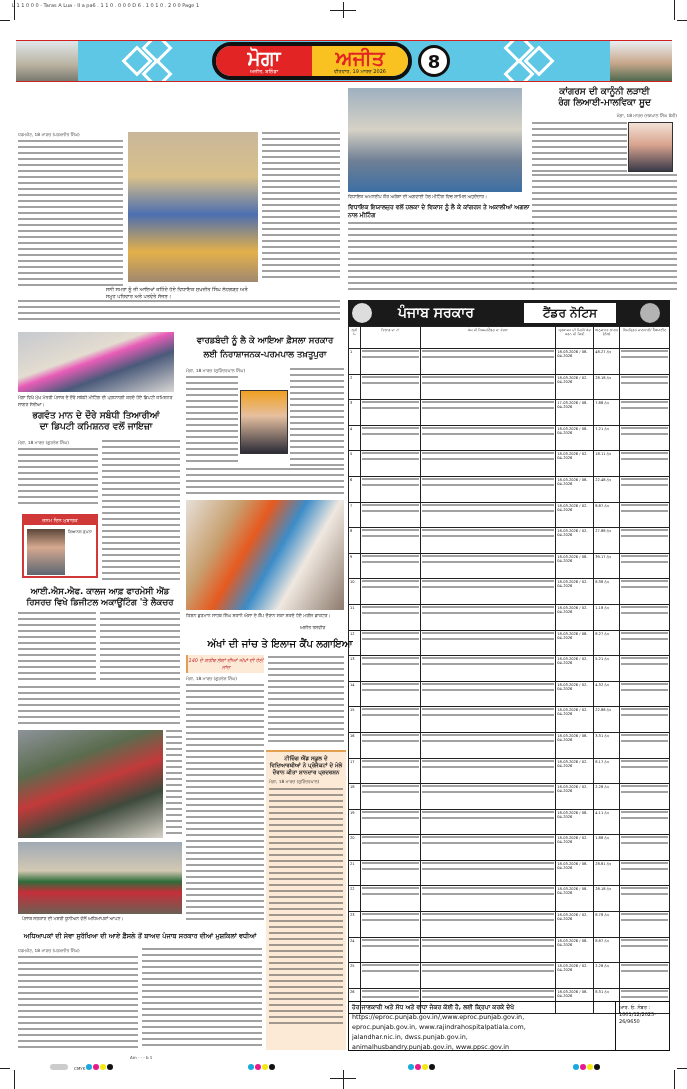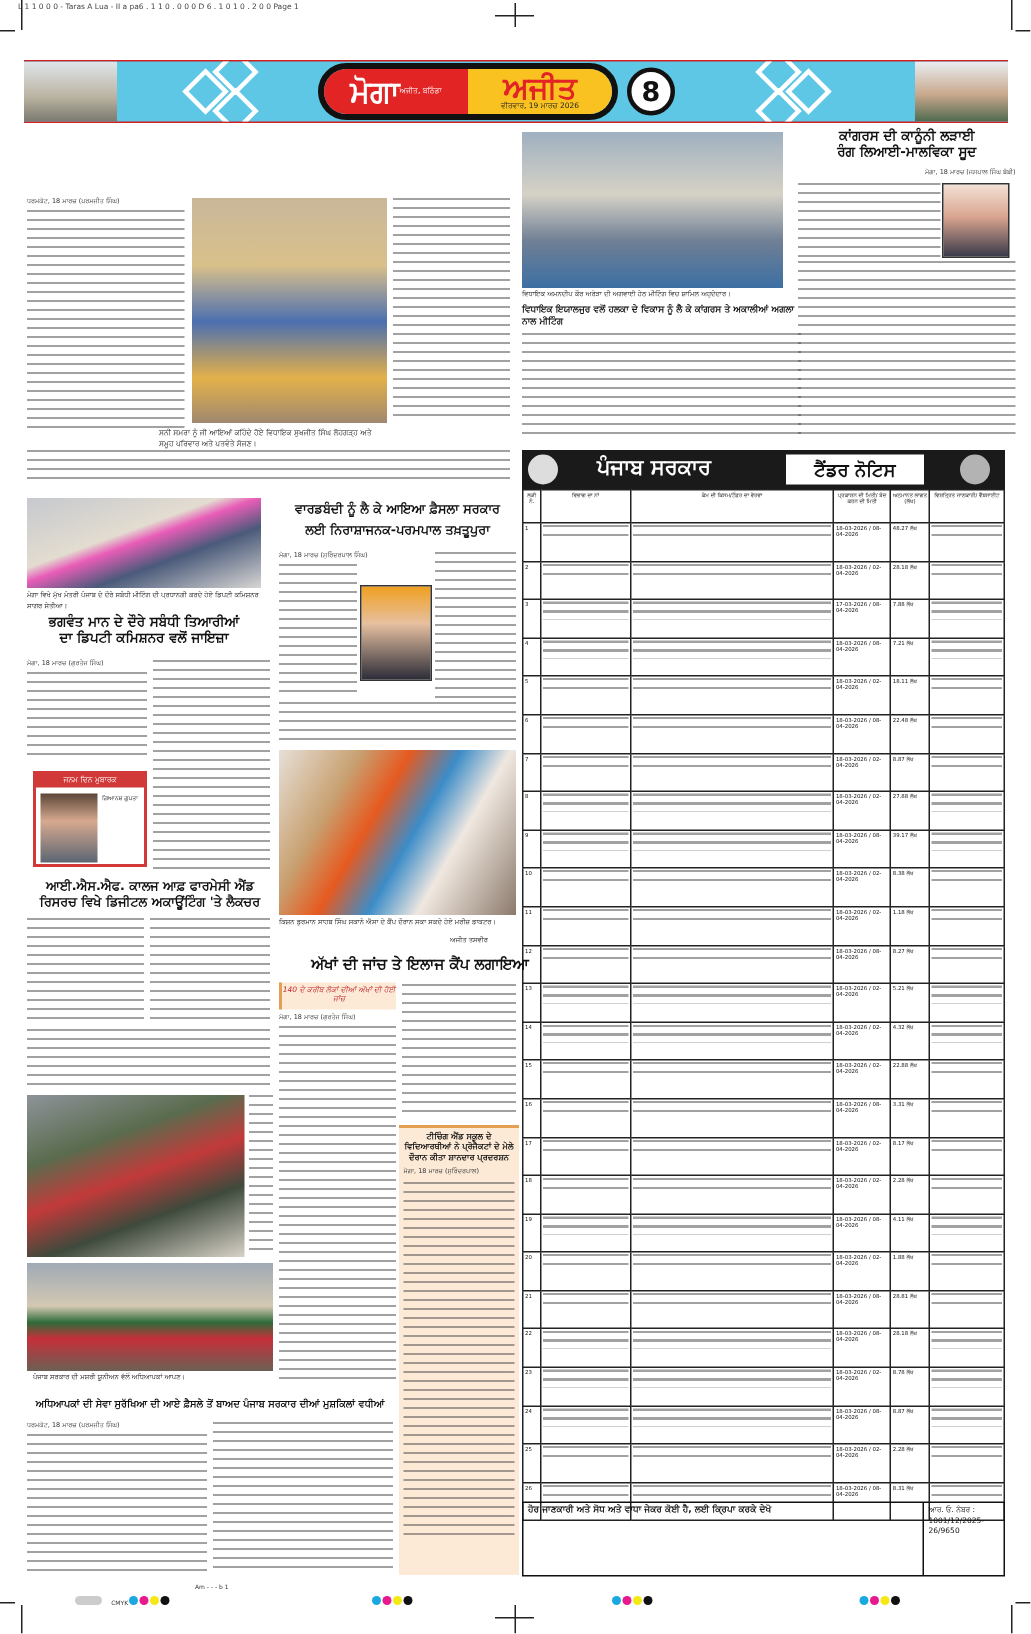--- a/index.html
+++ b/index.html
@@ -5,21 +5,21 @@
   * { box-sizing: border-box; margin: 0; padding: 0; }
   body { width: 687px; height: 1089px; background: #fff; position: relative; overflow: hidden; font-family: "DejaVu Sans", sans-serif; color: #111; }
   .abs { position: absolute; }
   .slug { top: 2px; left: 12px; font-size: 5px; color: #444; }
   .crop { background: #222; }
   .masthead { top: 40px; left: 16px; width: 656px; height: 42px; background: #5ec7e6; border-top: 1.5px solid #d02020; border-bottom: 1.5px solid #d02020; overflow: hidden; }
   .photo-l { left: 0; top: 0; width: 62px; height: 40px; background: linear-gradient(180deg,#dfe6ea,#b9b2a0 60%,#7a7a70); }
   .photo-r { right: 0; top: 0; width: 62px; height: 40px; background: linear-gradient(180deg,#e9eef2,#c9a88c 55%,#4f6a4f); }
   .diamond { width: 22px; height: 22px; border: 3px solid #fff; transform: rotate(45deg); }
   .logo-wrap { left: 196px; top: 1px; width: 200px; height: 38px; border-radius: 20px; border: 4px solid #111; overflow: hidden; display: flex; }
-  .logo-red { background: #e32424; width: 50%; color: #fff; display:flex; flex-direction:row; align-items:center; justify-content:center; }
+  .logo-red { background: #e32424; width: 50%; color: #fff; display:flex; flex-direction:column; align-items:center; justify-content:center; }
   .logo-yel { background: #f9c221; width: 50%; color: #e32424; display:flex; flex-direction:column; align-items:center; justify-content:center; }
   .logo-title { font-size: 20px; font-weight: bold; line-height: 20px; }
   .logo-sub { font-size: 5px; color:#fff; }
   .logo-date { font-size: 5px; color:#222; }
   .page-num { left: 402px; top: 4px; width: 32px; height: 32px; border-radius: 50%; background: #fff; border: 3px solid #111; font-size: 18px; font-weight: bold; display:flex; align-items:center; justify-content:center; }
   .headline { font-weight: bold; text-align: center; line-height: 1.25; color: #111; }
   .body-text { font-size: 4.3px; line-height: 6.2px; color: #333; text-align: justify; }
   .lines { background: repeating-linear-gradient(180deg,#555 0 1.6px,transparent 1.6px 6px); opacity: .55; }
   .photo { background: linear-gradient(135deg,#7d8b9a,#c8b79c 40%,#e6c24a 55%,#6a7a88); }
   .caption { font-size: 5px; line-height: 7px; color:#222; }
@@ -467,20 +467,26 @@
         <td style="height: 25.6px;">8.31 ਲੱਖ</td>
         <td style="height: 25.6px;">
           <div class="lines" style="height: 12px;"></div>
         </td>
       </tr>
     </tbody>
 </table>
 
 <div class="abs bottom-box">
   <div class="abs" style="left:3px;top:1px;width:250px;font-size:6px;font-weight:bold">ਹੋਰ ਜਾਣਕਾਰੀ ਅਤੇ ਸੋਧ ਅਤੇ ਵਾਧਾ ਜੇਕਰ ਕੋਈ ਹੈ, ਲਈ ਕ੍ਰਿਪਾ ਕਰਕੇ ਦੇਖੋ</div>
+  <div class="abs" style="left:3px;top:10px;width:250px;font-size:6.4px;line-height:10px">
+    <div>https://eproc.punjab.gov.in/,www.eproc.punjab.gov.in,</div>
+    <div>eproc.punjab.gov.in, www.rajindrahospitalpatiala.com,</div>
+    <div>jalandhar.nic.in, dwss.punjab.gov.in,</div>
+    <div>animalhusbandry.punjab.gov.in, www.ppsc.gov.in</div>
+  </div>
   <div class="abs" style="left:266px;top:0;width:1px;height:48px;background:#111"></div>
   <div class="abs" style="left:270px;top:2px;width:48px;font-size:5px;line-height:7px">
     <div>ਆਰ. ਓ. ਨੰਬਰ :</div>
     <div>1001/12/2025-26/9650</div>
   </div>
 </div>
 
 <div class="abs photo" style="left:18px;top:332px;width:156px;height:60px;background:linear-gradient(160deg,#c6c9cf,#e3dcd0 40%,#e85db8 48%,#4a5a7a 65%,#d8d6d4)"></div>
 <div class="abs caption" style="left:18px;top:394px;width:156px;font-size:4.5px">ਮੋਗਾ ਵਿਖੇ ਮੁੱਖ ਮੰਤਰੀ ਪੰਜਾਬ ਦੇ ਦੌਰੇ ਸਬੰਧੀ ਮੀਟਿੰਗ ਦੀ ਪ੍ਰਧਾਨਗੀ ਕਰਦੇ ਹੋਏ ਡਿਪਟੀ ਕਮਿਸ਼ਨਰ ਸਾਗਰ ਸੇਤੀਆ।</div>
 <div class="abs headline" style="left:18px;top:410px;width:156px;font-size:9px">

